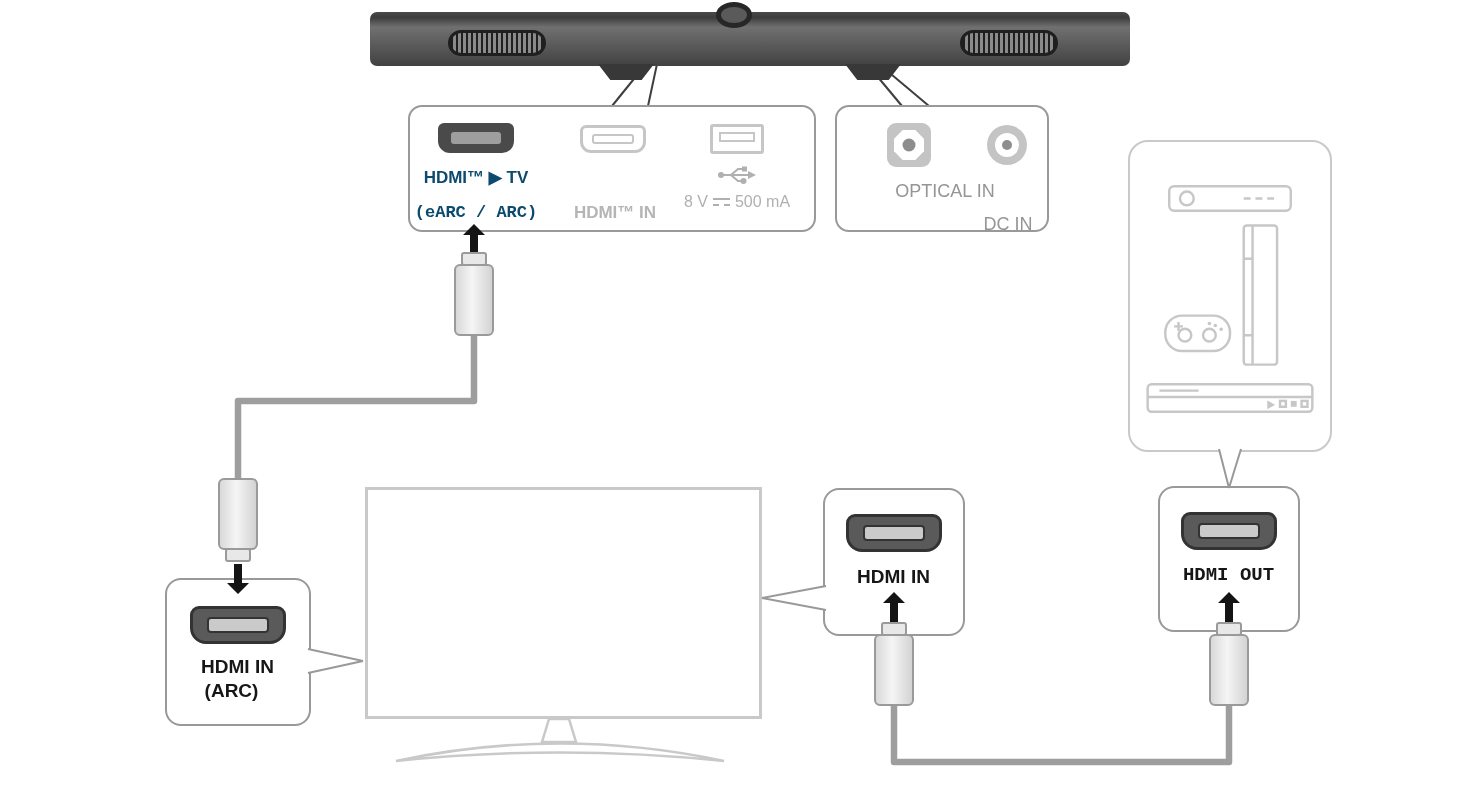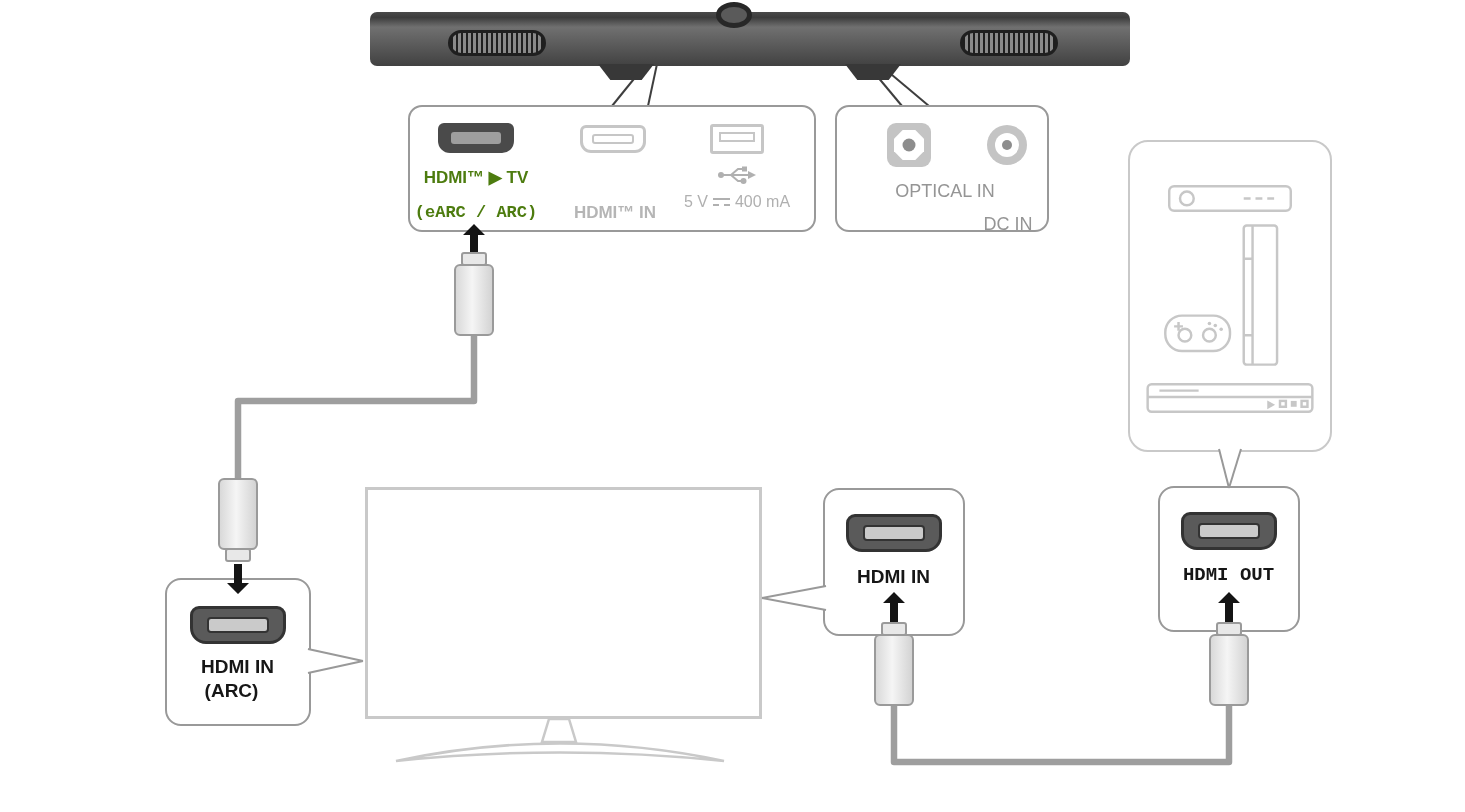--- a/index.html
+++ b/index.html
@@ -26,21 +26,21 @@
   }
   .sb-foot {
     position:absolute; top:52px; width:56px; height:16px; background:#383838;
     clip-path:polygon(0 0,100% 0,78% 100%,22% 100%);
   }
 
   
   .panel { position:absolute; background:#fff; border:2.5px solid #999; border-radius:14px; }
   .panel-rounder { border-radius:16px; }
   .lbl { position:absolute; text-align:center; white-space:nowrap; }
-  .lbl-dark   { color:#4d7c0f; font-weight:700; font-size:17px; }
+  .lbl-dark   { color:#0c4a6e; font-weight:700; font-size:17px; }
   .lbl-big    { color:#161616; font-weight:700; font-size:19px; }
   .lbl-gray-l { color:#b5b5b5; font-weight:700; font-size:17px; }
   .lbl-gray-m { color:#959595; font-weight:400; font-size:18px; }
   .lbl-usb    { color:#b0b0b0; font-weight:400; font-size:16px; display:flex; align-items:center; justify-content:center; gap:5px; }
 
   
   .hdmi-port { position:absolute; background:#4a4a4a; border-radius:6px 6px 12px 12px;
                display:flex; align-items:center; justify-content:center; }
   .hdmi-port .slot { background:#9e9e9e; border-radius:3px; width:50px; height:12px; }
   .hdmi-port-lg { position:absolute; background:#5a5a5a; border:3px solid #333;
@@ -122,23 +122,23 @@
     <div class="lbl lbl-gray-l" style="left:140px; top:60px; width:130px;margin-top:36px;">HDMI™ IN</div>
 
     <svg class="abs" style="left:306px; top:58px;" width="42" height="20" viewBox="0 0 40 20">
       <circle cx="4" cy="10" r="3" fill="#b0b0b0"></circle>
       <path d="M4 10 H32 M14 10 L21 4 H26 M14 10 L21 16 H25" stroke="#b0b0b0" stroke-width="2" fill="none"></path>
       <rect x="25" y="1.5" width="5" height="5" fill="#b0b0b0"></rect>
       <circle cx="26.5" cy="16" r="3" fill="#b0b0b0"></circle>
       <path d="M31 6 L39 10 L31 14 Z" fill="#b0b0b0"></path>
     </svg>
     <div class="lbl lbl-usb" style="left:255px; top:86px; width:144px;">
-      <span>5 V</span>
+      <span>8 V</span>
       <span class="dc-sym"></span>
-      <span>400 mA</span>
+      <span>500 mA</span>
     </div>
   </div>
 
   <div class="panel" style="left:835px; top:105px; width:214px; height:127px;">
     <div class="optical" style="left:50px; top:16px; width:44px; height:44px;">
       <div class="oct"></div>
       <div class="dot"></div>
     </div>
     <div class="dcport" style="left:150px; top:18px; width:40px; height:40px;">
       <div class="ring"></div>

